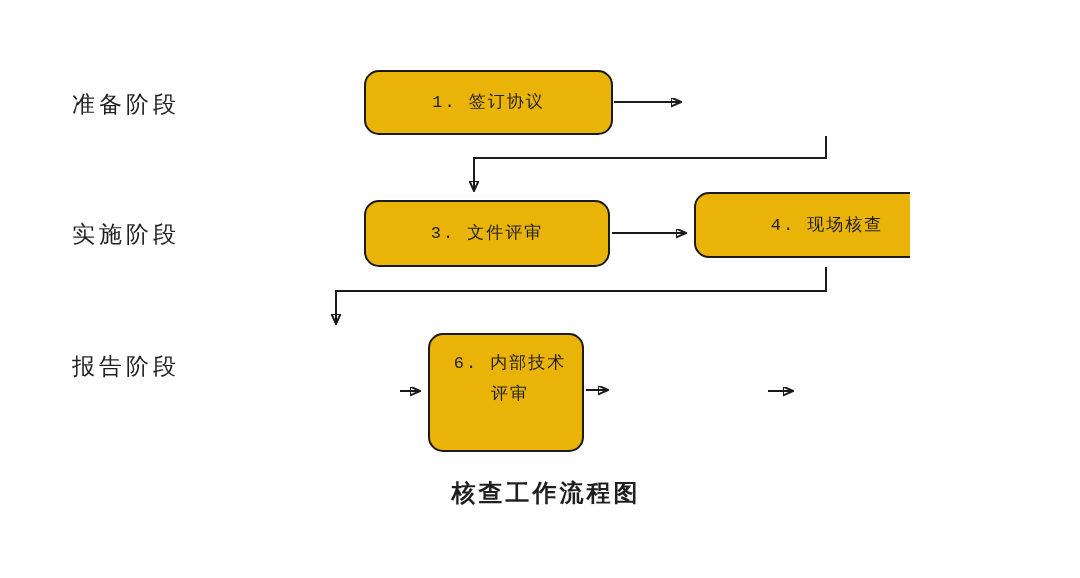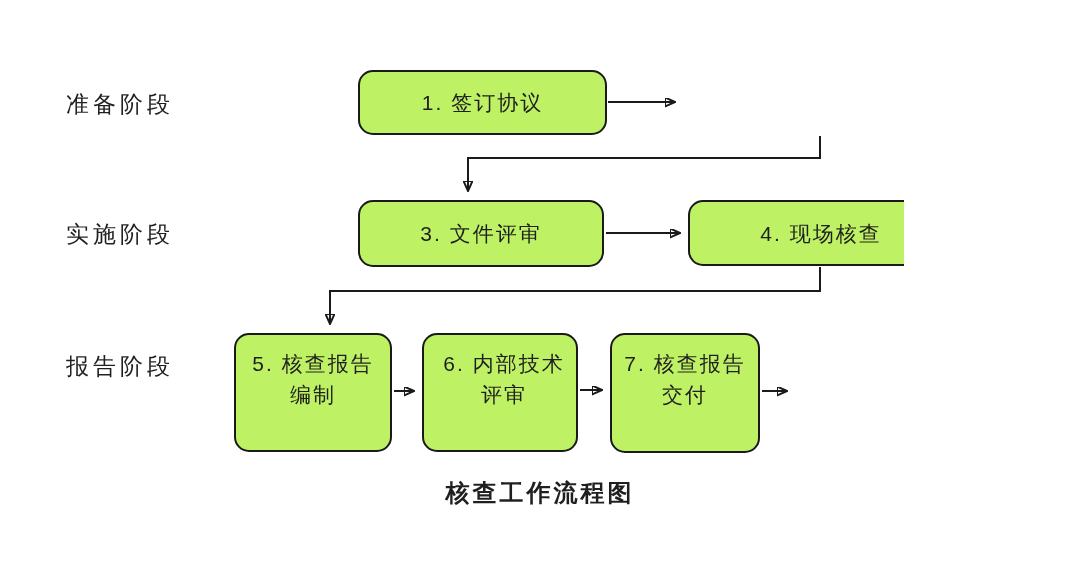--- a/index.html
+++ b/index.html
@@ -5,58 +5,59 @@
   html, body {
     margin: 0;
     padding: 0;
     background: #ffffff;
   }
   .canvas {
     position: relative;
     width: 904px;
     height: 578px;
     background: #ffffff;
-    font-family: Liberation Sans, sans-serif;
+    font-family: Liberation Mono, monospace;
     color: #1f1f1f;
     overflow: hidden;
+    margin-left: 6px;
   }
   .stage-label {
     position: absolute;
     left: 66px;
     font-size: 23px;
     letter-spacing: 4px;
     white-space: nowrap;
     color: #1f1f1f;
   }
   .node {
     position: absolute;
     box-sizing: border-box;
     border: 2.5px solid #1a1a1a;
     border-radius: 15px;
-    background: #bef264;
+    background: #eab308;
     display: flex;
     flex-direction: column;
     align-items: center;
     justify-content: center;
-    font-size: 21px;
+    font-size: 17px;
     letter-spacing: 2px;
     line-height: 31px;
     text-align: center;
     white-space: nowrap;
   }
   .node.top-text {
     justify-content: flex-start;
     padding-top: 13px;
   }
   
   #box1 { left: 358px; top: 70px;  width: 249px; height: 65px; }
   #box2 { left: 683px; top: 70px;  width: 274px; height: 65px; }
   
   #box3 { left: 358px; top: 200px; width: 246px; height: 67px; }
-  #box4 { left: 688px; top: 200px; width: 266px; height: 66px; }
+  #box4 { left: 688px; top: 192px; width: 266px; height: 66px; }
   
   #box5 { left: 234px; top: 333px; width: 158px; height: 119px; }
   #box6 { left: 422px; top: 333px; width: 156px; height: 119px; padding-left: 8px; }
   #box7 { left: 610px; top: 333px; width: 150px; height: 120px; }
   #box8 { left: 795px; top: 333px; width: 150px; height: 119px; }
 
   #label-stage1 { top: 89px; }
   #label-stage2 { top: 219px; }
   #label-stage3 { top: 351px; }
 
@@ -112,28 +113,20 @@
     <span>1. 签订协议</span>
   </div>
 
   <div class="node" id="box3">
     <span>3. 文件评审</span>
   </div>
   <div class="node" id="box4">
     <span>4. 现场核查</span>
   </div>
 
-  <div class="node top-text" id="box5">
-    <span>5. 核查报告</span>
-    <span>编制</span>
-  </div>
   <div class="node top-text" id="box6">
     <span>6. 内部技术</span>
     <span>评审</span>
-  </div>
-  <div class="node top-text" id="box7">
-    <span>7. 核查报告</span>
-    <span>交付</span>
   </div>
 
   <div class="diagram-title">核查工作流程图</div>
 
 </div>
 
 </body></html>

